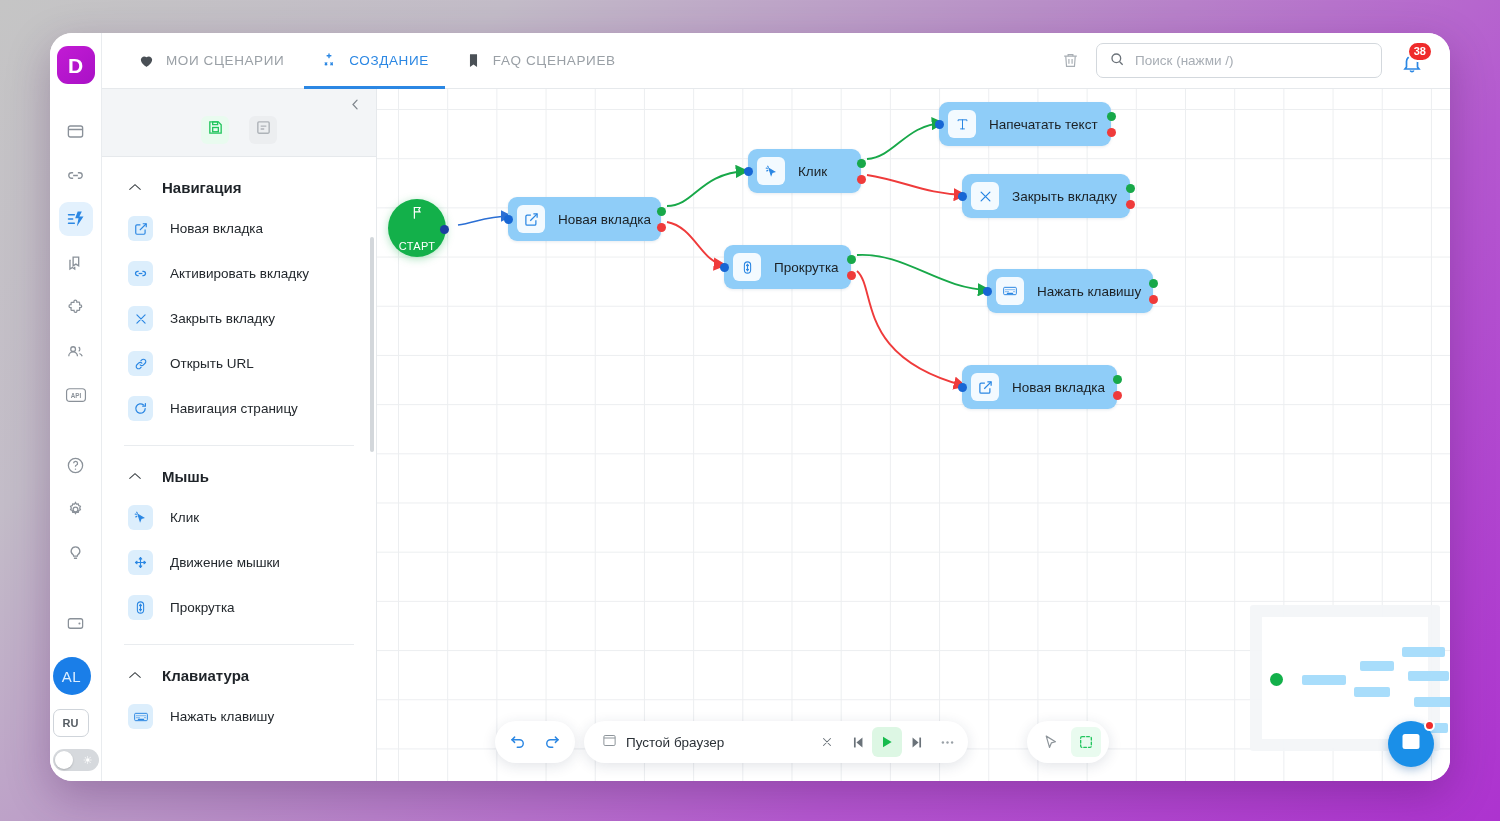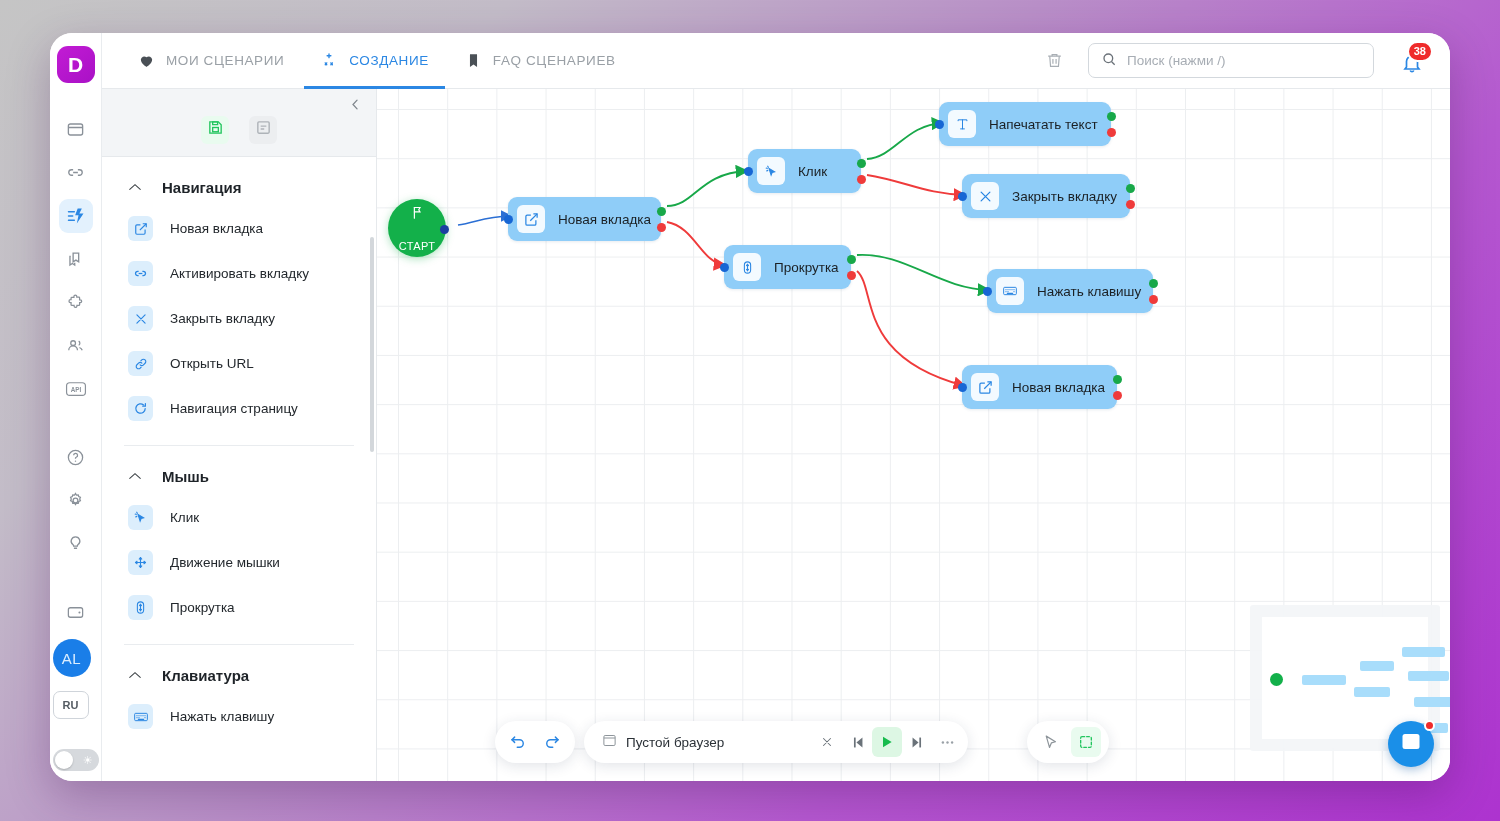--- a/index.html
+++ b/index.html
@@ -58,21 +58,21 @@
     width: 38px; height: 38px; border-radius: 50%;
     background: #1a7ee8; color: #dceeff;
     display: flex; align-items: center; justify-content: center;
     font-size: 15px; letter-spacing: .5px;
     margin-bottom: 14px;
   }
   .lang-btn {
     width: 36px; height: 28px; border: 1px solid #cfd4da; border-radius: 7px;
     display:flex; align-items:center; justify-content:center;
     font-size: 11px; font-weight: bold; color: #555c63;
-    margin-bottom: 30px; background:#fff; cursor:pointer;
+    margin-bottom: 12px; background:#fff; cursor:pointer;
   }
   .theme-toggle {
     width: 46px; height: 22px; border-radius: 11px; background: #d6d9dd;
     display:flex; align-items:center; position: relative; cursor:pointer;
   }
   .theme-toggle .knob {
     width: 18px; height: 18px; border-radius:50%; background:#fff; margin-left:2px;
     box-shadow: 0 1px 2px rgba(0,0,0,.2);
   }
   .theme-toggle .sun { position:absolute; right:6px; color:#fff; font-size:11px; line-height:1;}
@@ -98,21 +98,21 @@
     color: #9aa0a6; cursor: pointer;
     position: relative;
     white-space: nowrap;
   }
   .tab .glyph { color: #6d7378; display:flex; }
   .tab.active { color: #2b87e3; }
   .tab.active .glyph { color: #2b87e3; }
   .tab.active::after {
     content:""; position:absolute; left:0; right:0; bottom:-1px; height:3px; background:#2b87e3;
   }
-  .header-right { margin-left: auto; display: flex; align-items: center; gap: 24px; }
+  .header-right { margin-left: auto; display: flex; align-items: center; gap: 16px; }
   .trash-btn { color: #a8aeb4; cursor: pointer; display:flex; }
   .search-box {
     width: 286px; height: 35px;
     border: 1px solid #d3d8dd; border-radius: 7px;
     display: flex; align-items: center; gap: 10px;
     padding: 0 12px; background: #fff;
   }
   .search-box .ph { color: #a7adb4; font-size: 13.5px; }
   .bell-wrap { position: relative; width: 30px; height: 30px; cursor: pointer; }
   .bell-wrap .bell { color: #2b87e3; position:absolute; left:2px; top:5px; }

